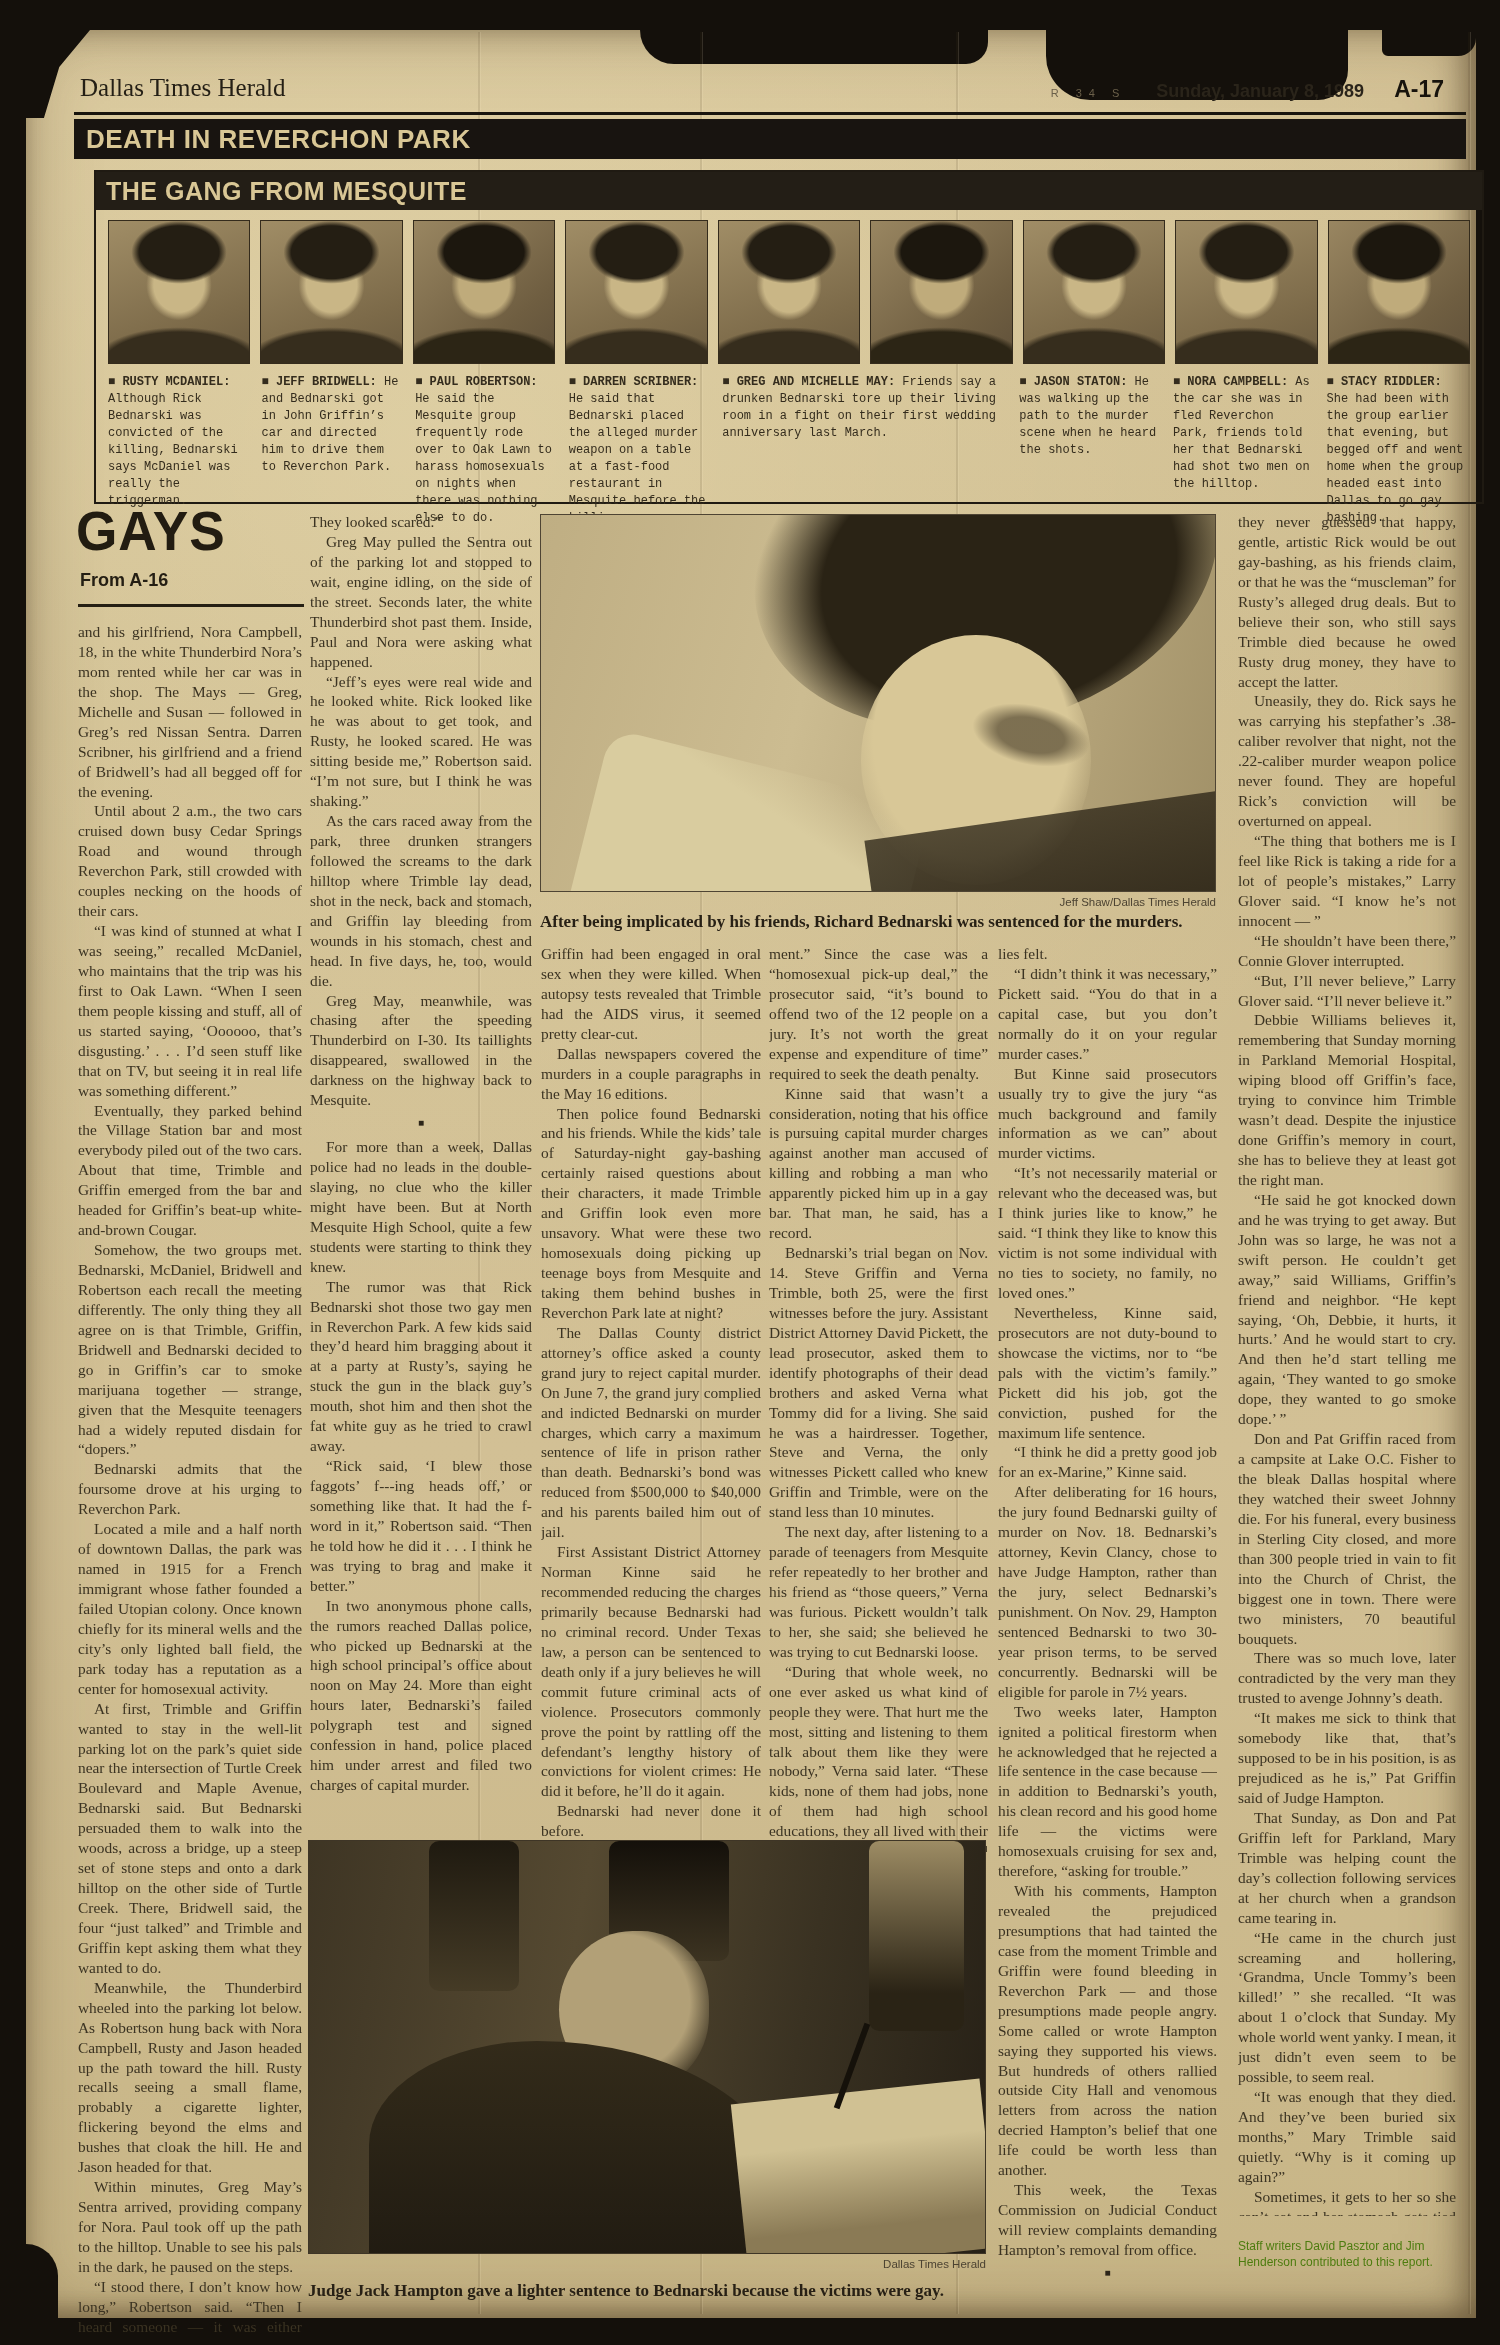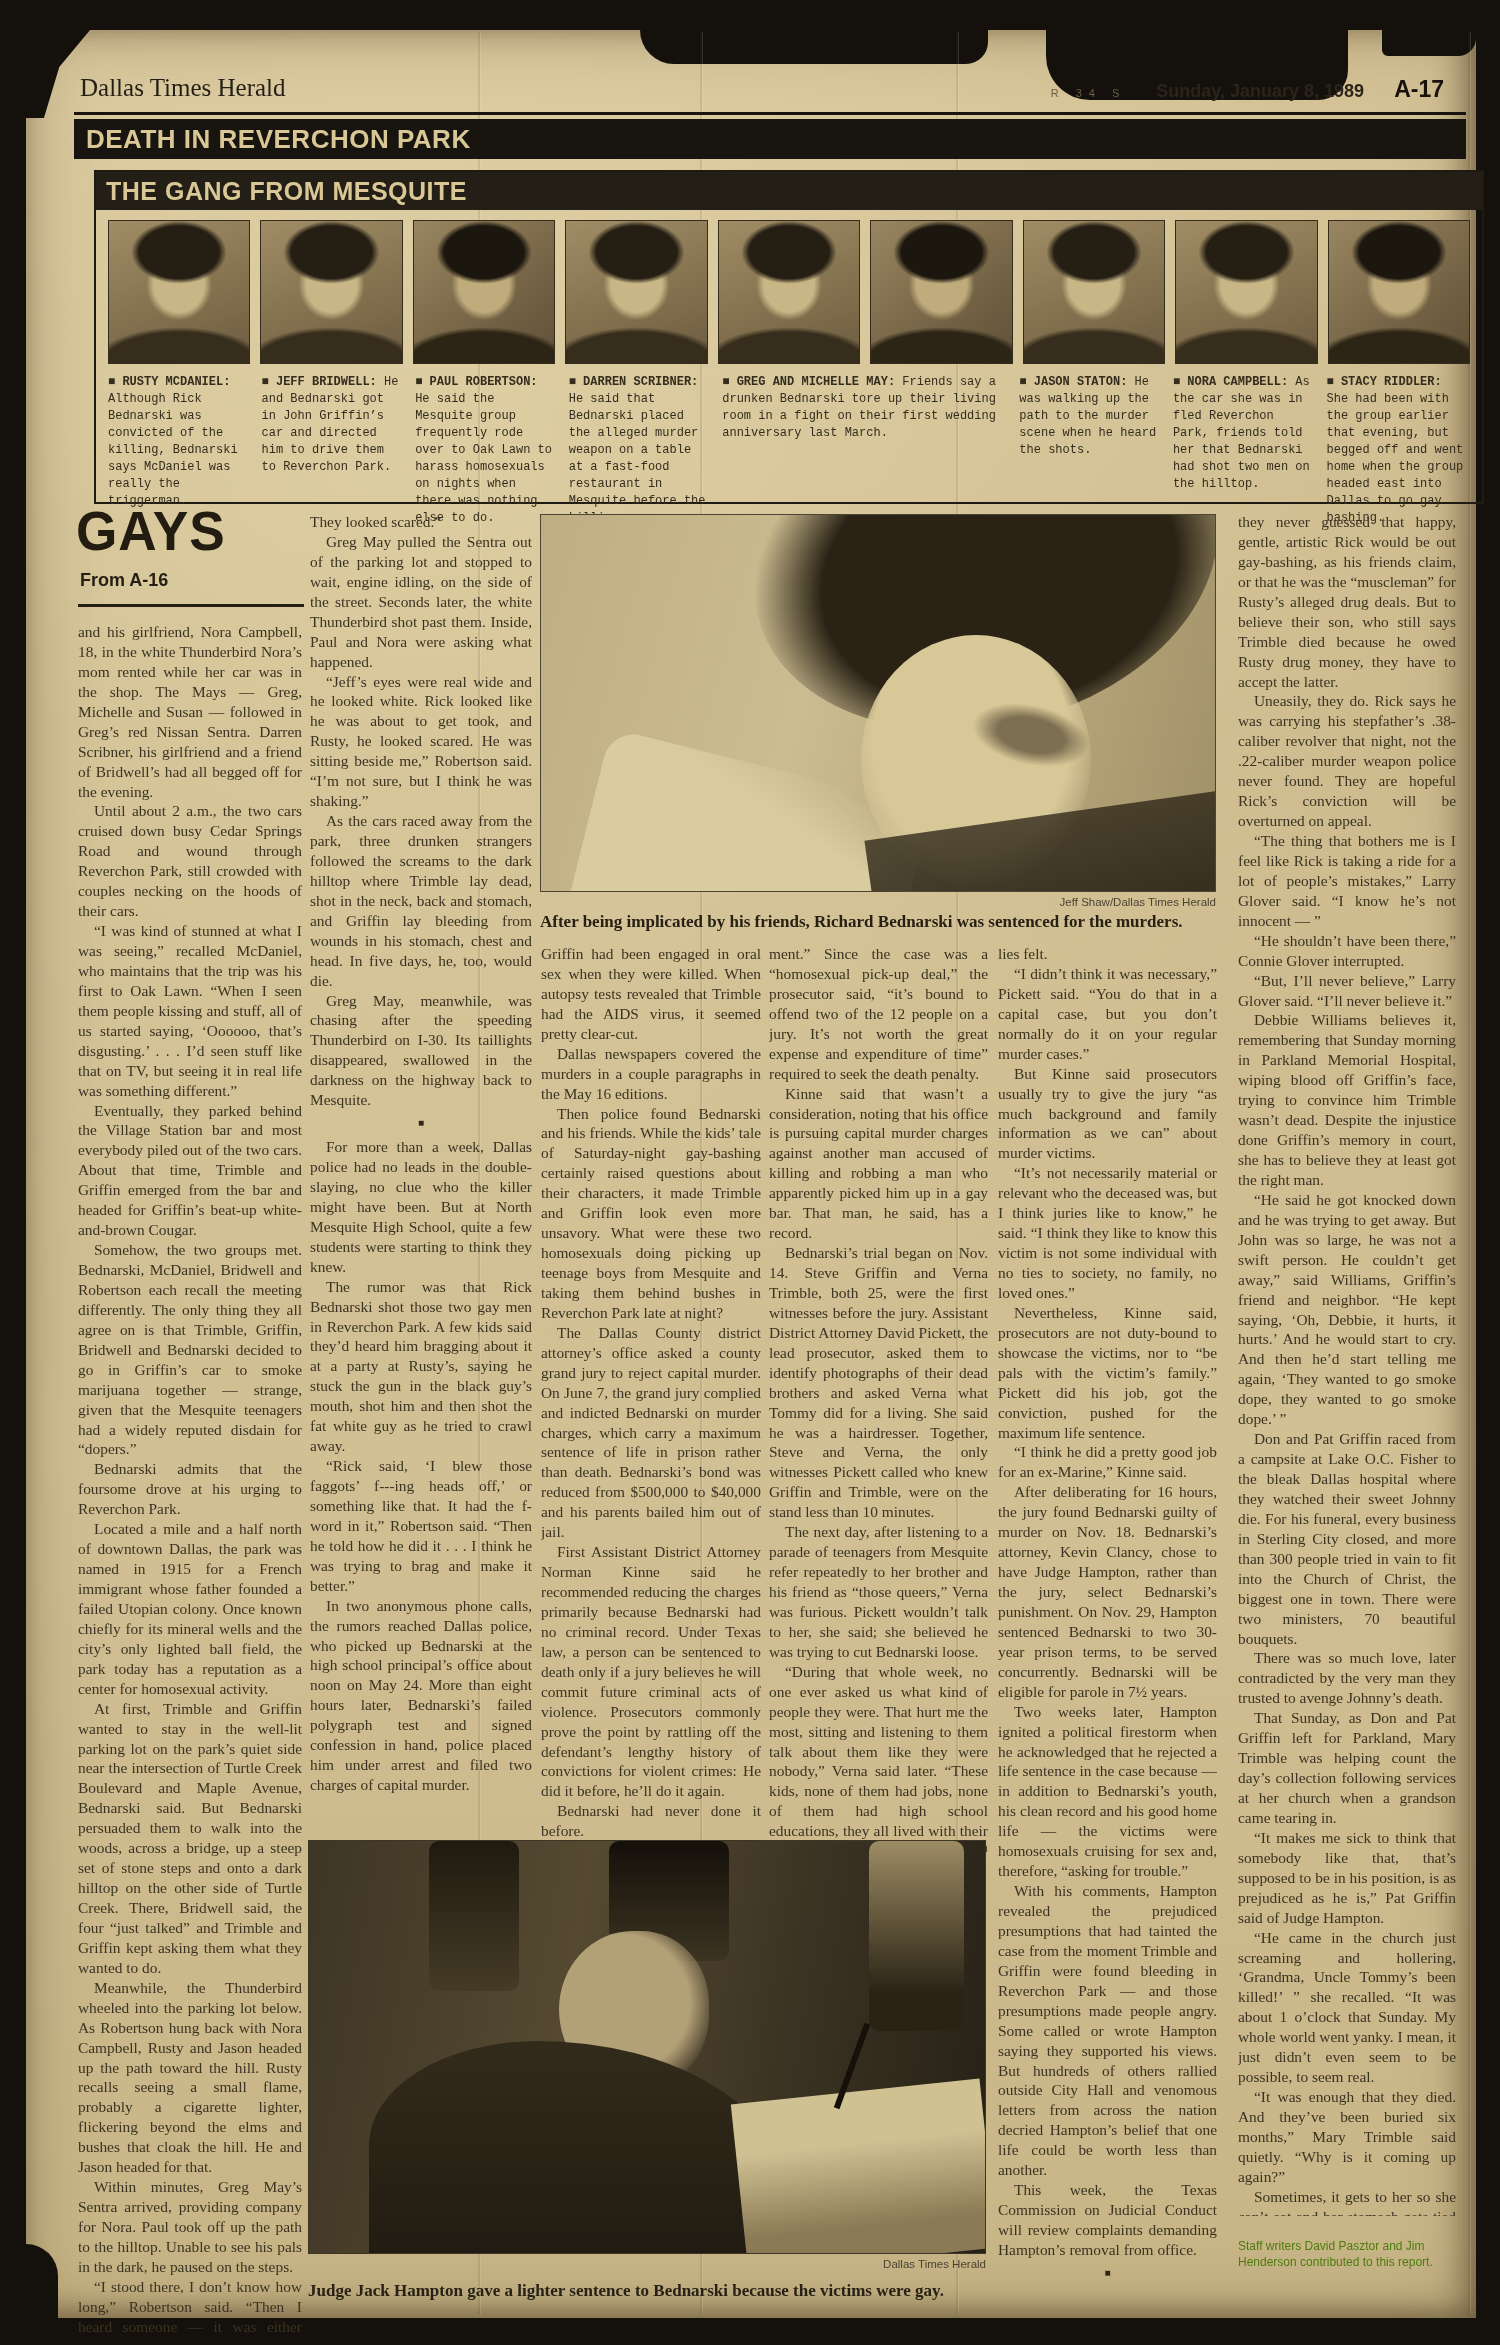--- a/index.html
+++ b/index.html
@@ -220,22 +220,22 @@
   <div class="col" id="col-6">
       <p class="no-indent">they never guessed that happy, gentle, artistic Rick would be out gay-bashing, as his friends claim, or that he was the “muscleman” for Rusty’s alleged drug deals. But to believe their son, who still says Trimble died because he owed Rusty drug money, they have to accept the latter.</p>
       <p>Uneasily, they do. Rick says he was carrying his stepfather’s .38-caliber revolver that night, not the .22-caliber murder weapon police never found. They are hopeful Rick’s conviction will be overturned on appeal.</p>
       <p>“The thing that bothers me is I feel like Rick is taking a ride for a lot of people’s mistakes,” Larry Glover said. “I know he’s not innocent — ”</p>
       <p>“He shouldn’t have been there,” Connie Glover interrupted.</p>
       <p>“But, I’ll never believe,” Larry Glover said. “I’ll never believe it.”</p>
       <p>Debbie Williams believes it, remembering that Sunday morning in Parkland Memorial Hospital, wiping blood off Griffin’s face, trying to convince him Trimble wasn’t dead. Despite the injustice done Griffin’s memory in court, she has to believe they at least got the right man.</p>
       <p>“He said he got knocked down and he was trying to get away. But John was so large, he was not a swift person. He couldn’t get away,” said Williams, Griffin’s friend and neighbor. “He kept saying, ‘Oh, Debbie, it hurts, it hurts.’ And he would start to cry. And then he’d start telling me again, ‘They wanted to go smoke dope, they wanted to go smoke dope.’ ”</p>
       <p>Don and Pat Griffin raced from a campsite at Lake O.C. Fisher to the bleak Dallas hospital where they watched their sweet Johnny die. For his funeral, every business in Sterling City closed, and more than 300 people tried in vain to fit into the Church of Christ, the biggest one in town. There were two ministers, 70 beautiful bouquets.</p>
       <p>There was so much love, later contradicted by the very man they trusted to avenge Johnny’s death.</p>
+      <p>“It makes me sick to think that somebody like that, that’s supposed to be in his position, is as prejudiced as he is,” Pat Griffin said of Judge Hampton.</p>
       <p>That Sunday, as Don and Pat Griffin left for Parkland, Mary Trimble was helping count the day’s collection following services at her church when a grandson came tearing in.</p>
-      <p>“It makes me sick to think that somebody like that, that’s supposed to be in his position, is as prejudiced as he is,” Pat Griffin said of Judge Hampton.</p>
       <p>“He came in the church just screaming and hollering, ‘Grandma, Uncle Tommy’s been killed!’ ” she recalled. “It was about 1 o’clock that Sunday. My whole world went yanky. I mean, it just didn’t even seem to be possible, to seem real.</p>
       <p>“It was enough that they died. And they’ve been buried six months,” Mary Trimble said quietly. “Why is it coming up again?”</p>
       <p>Sometimes, it gets to her so she can’t eat and her stomach gets tied up in knots. She can’t sleep. She just sits and reads.</p>
     </div>
 
   <div class="photo-frame" id="photo-bednarski">
     <div class="b-hair"></div>
     <div class="b-face"></div>
     <div class="b-eyeshadow"></div>
     <div class="b-collar"></div>

